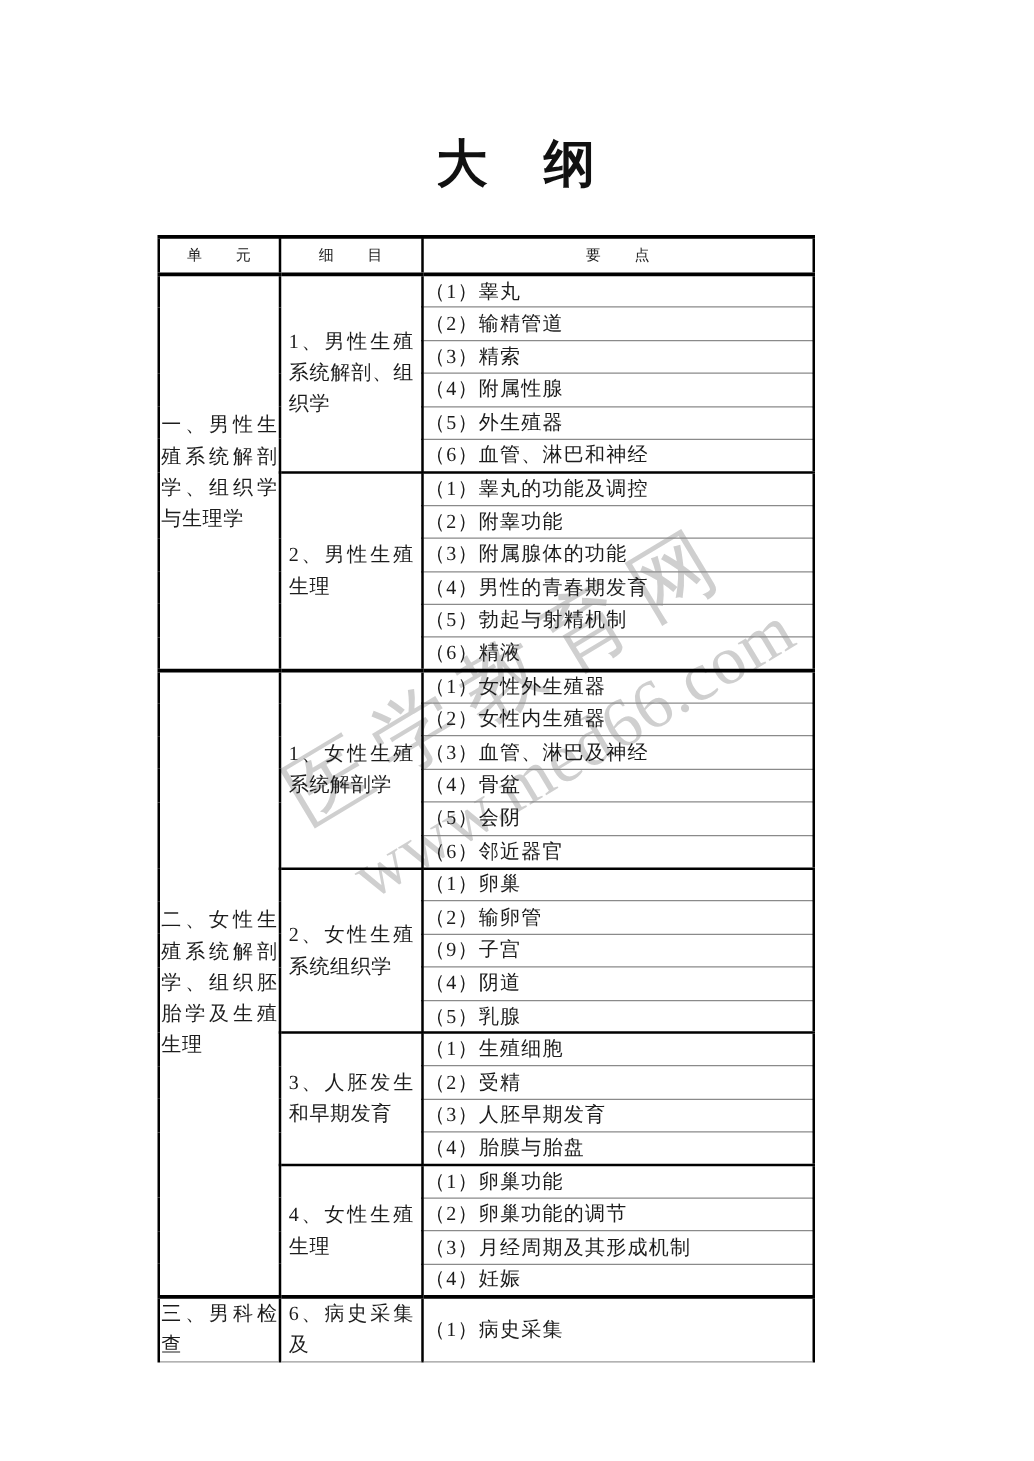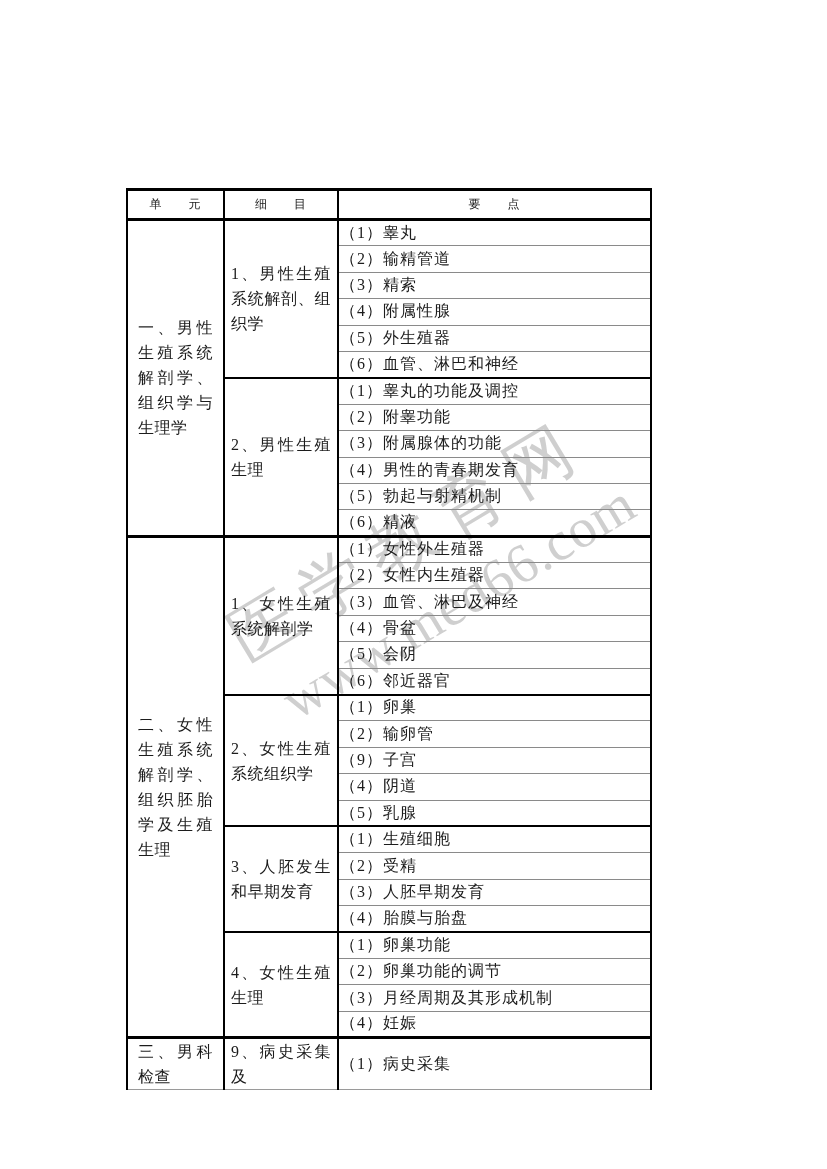--- a/index.html
+++ b/index.html
@@ -94,21 +94,21 @@
 
   tr.r { height: 26.4px; }
   tr.r-last { height: 24px; }
 
   td { vertical-align: middle; }
 
   td.u {
     border-right: 2px solid #000;
     text-align: justify;
     text-align-last: left;
-    padding: 0 10px;
+    padding: 0 1px;
     line-height: 25px;
     letter-spacing: 0.5px;
     overflow: hidden;
   }
   td.d {
     border-right: 2px solid #000;
     text-align: justify;
     text-align-last: left;
     padding: 0 6px;
     line-height: 25px;
@@ -126,20 +126,21 @@
   
   .se { border-bottom: 3px solid #000 !important; }
   
   .cut { border-bottom: 1px solid #9a9a9a !important; }
 </style>
 </head>
 <body>
 
 <div class="page">
 
+  <div class="page-title">大　纲</div>
 
   <div class="watermark">
     <div class="wm-line1">医学教育网</div>
     <div class="wm-line2">www.med66.com</div>
   </div>
 
   <table class="syllabus">
     <colgroup>
         <col class="c1">
         <col class="c2">
@@ -255,19 +256,19 @@
         </tr>
     <tr class="r">
           <td class="p">（3）月经周期及其形成机制</td>
         </tr>
     <tr class="r">
           <td class="p se">（4）妊娠</td>
         </tr>
 
     <tr class="r-last">
       <td class="u cut">三、男科检查</td>
-      <td class="d cut">9、病史采集及</td>
+      <td class="d cut">6、病史采集及</td>
       <td class="p cut">（1）病史采集</td>
     </tr>
   </tbody>
     </table>
 
 </div>
 
 </body></html>

